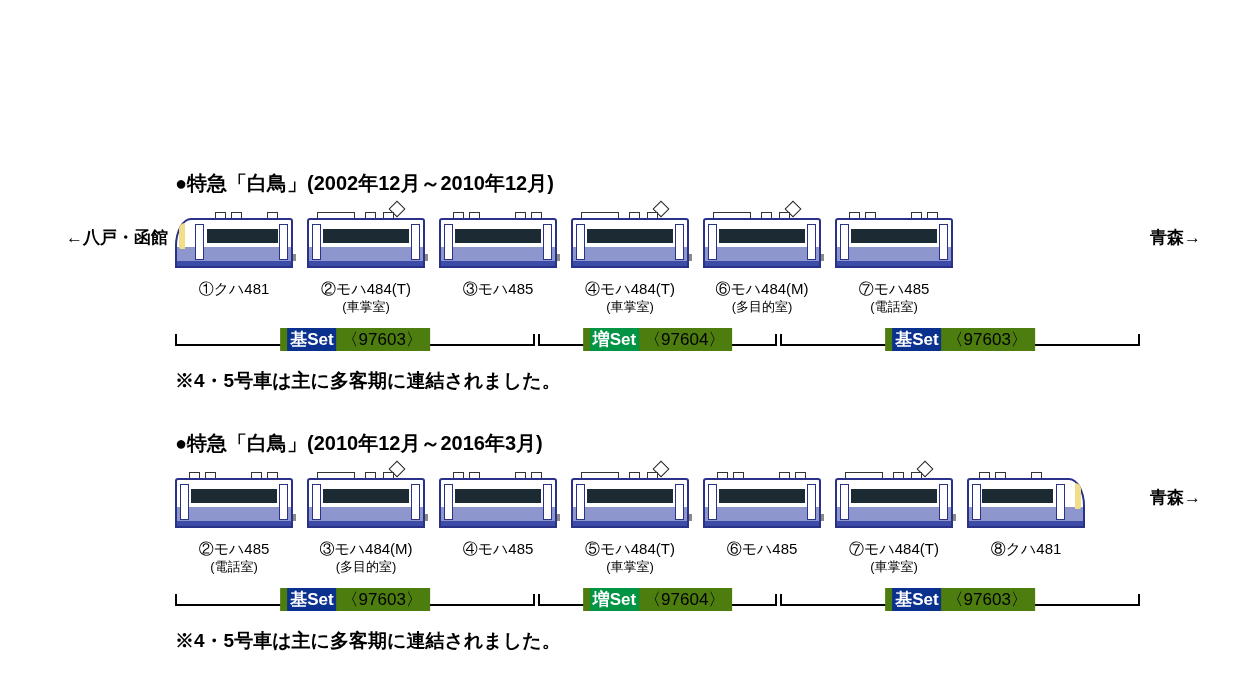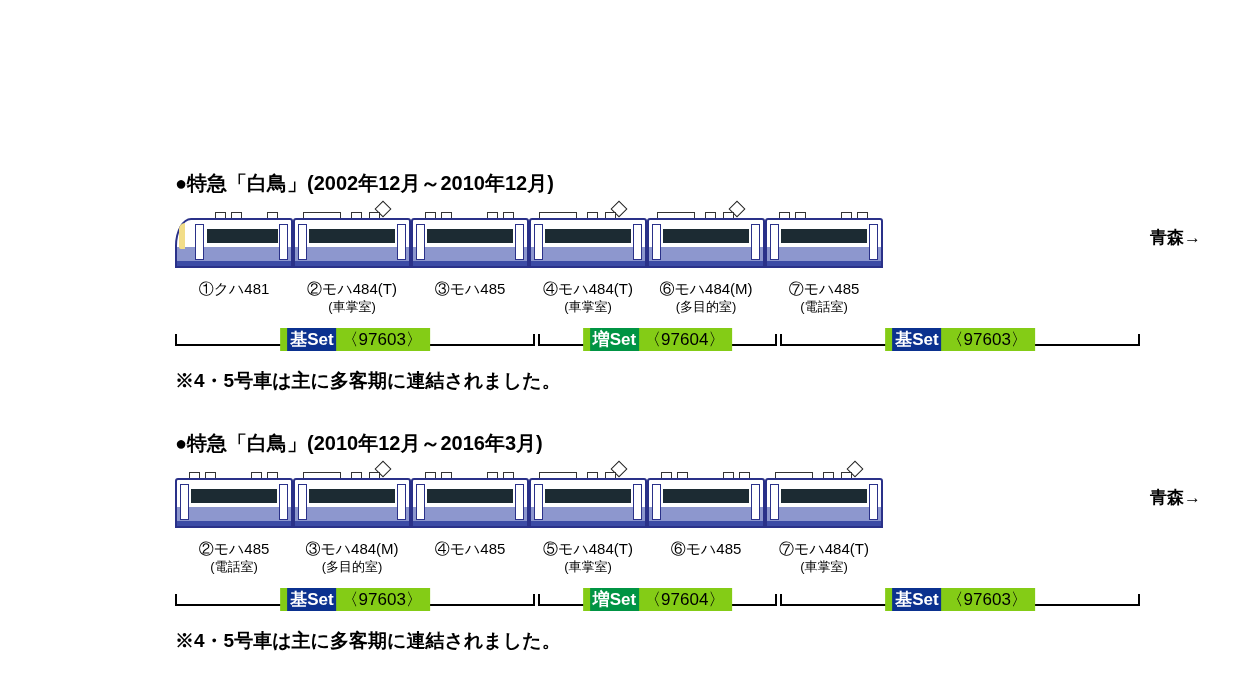--- a/index.html
+++ b/index.html
@@ -20,21 +20,21 @@
 
   .formation { position:absolute; left:0; width:1244px; height:245px; }
   .formation-0 { top:168px; }
   .formation-1 { top:428px; }
 
   .f-header { position:absolute; left:175px; top:2px; font-size:20px; font-weight:bold; white-space:nowrap; }
   .side-label { position:absolute; top:58px; font-size:17px; font-weight:bold; white-space:nowrap; }
   .side-left  { left:0; width:168px; text-align:right; }
   .side-right { left:1150px; }
 
-  .cars { position:absolute; left:175px; top:34px; display:flex; gap:0; }
+  .cars { position:absolute; left:175px; top:34px; display:flex; gap:14px; }
   .car { position:relative; width:118px; height:112px; }
   .cars .car:not(:last-child)::after {
     content:""; position:absolute; right:-3px; top:52px; width:3px; height:7px; background:#8a8a8a;
   }
 
   .pantograph {
     position:absolute; top:1px; right:22px; width:12px; height:12px;
     background:#fff; border:1.6px solid #222; transform:rotate(45deg);
   }
   .roofbox {
@@ -76,37 +76,38 @@
 
   .groups { position:absolute; left:175px; top:160px; width:965px; height:44px; }
   .bracket {
     position:absolute; top:6px; height:12px;
     border-left:2px solid var(--bracket,#000);
     border-right:2px solid var(--bracket,#000);
     border-bottom:2px solid var(--bracket,#000);
   }
   .group-label {
     position:absolute; top:0; transform:translateX(-50%);
-    background:#84cc16; padding:0 7px; white-space:nowrap;
+    background:#4d7c0f; padding:0 7px; white-space:nowrap;
     font-size:17px; line-height:23px;
   }
   .badge { display:inline-block; color:#fff; font-weight:bold; font-size:17px; padding:0 3px; line-height:23px; }
   .badge-base { background:var(--badge_base,#0b318f); }
   .badge-add  { background:var(--badge_add,#009444); }
   .code { font-size:17px; margin-left:5px; }
 
   .note { position:absolute; left:175px; top:200px; font-size:19px; font-weight:bold; white-space:nowrap; }
 </style>
 </head>
 <body>
 
 <div class="page">
 
   <section class="formation formation-0">
     <div class="f-header">●特急「白鳥」(2002年12月～2010年12月)</div>
+    <div class="side-label side-left">←八戸・函館</div>
     <div class="side-label side-right">青森→</div>
     <div class="cars">
         <div class="car">
           <div class="vent" style="left: 40px;"></div>
           <div class="vent" style="left: 56px;"></div>
           <div class="vent" style="left: 92px;"></div>
           <div class="car-graphic">
             <div class="car-body cab-left">
               <div class="nose nose-left"></div>
               <div class="window-band" style="left: 30px; right: 13px;"></div>
@@ -286,20 +287,34 @@
           <div class="vent" style="left: 76px;"></div>
           <div class="car-graphic">
             <div class="car-body">
               <div class="window-band" style="left: 14px; right: 14px;"></div>
               <div class="door" style="left: 3px;"></div>
               <div class="door" style="right: 3px;"></div>
             </div>
           </div>
           <div class="car-label">⑦モハ484(T)</div>
           <div class="car-sub">(車掌室)</div>
+        </div>
+        <div class="car">
+          <div class="vent" style="left: 12px;"></div>
+          <div class="vent" style="left: 28px;"></div>
+          <div class="vent" style="left: 64px;"></div>
+          <div class="car-graphic">
+            <div class="car-body cab-right">
+              <div class="nose nose-right"></div>
+              <div class="window-band" style="left: 13px; right: 30px;"></div>
+              <div class="door" style="left: 3px;"></div>
+              <div class="door" style="right: 18px;"></div>
+            </div>
+          </div>
+          <div class="car-label">⑧クハ481</div>
         </div>
       </div>
     <div class="groups">
         <div class="bracket" style="left: 0px; width: 360px;"></div>
         <div class="group-label" style="left: 180px;"><div class="badge badge-base" style="display: inline-block;">基Set</div><span class="code">〈97603〉</span></div>
         <div class="bracket" style="left: 363px; width: 239px;"></div>
         <div class="group-label" style="left: 482.5px;"><div class="badge badge-add" style="display: inline-block;">増Set</div><span class="code">〈97604〉</span></div>
         <div class="bracket" style="left: 605px; width: 360px;"></div>
         <div class="group-label" style="left: 785px;"><div class="badge badge-base" style="display: inline-block;">基Set</div><span class="code">〈97603〉</span></div>
       </div>

